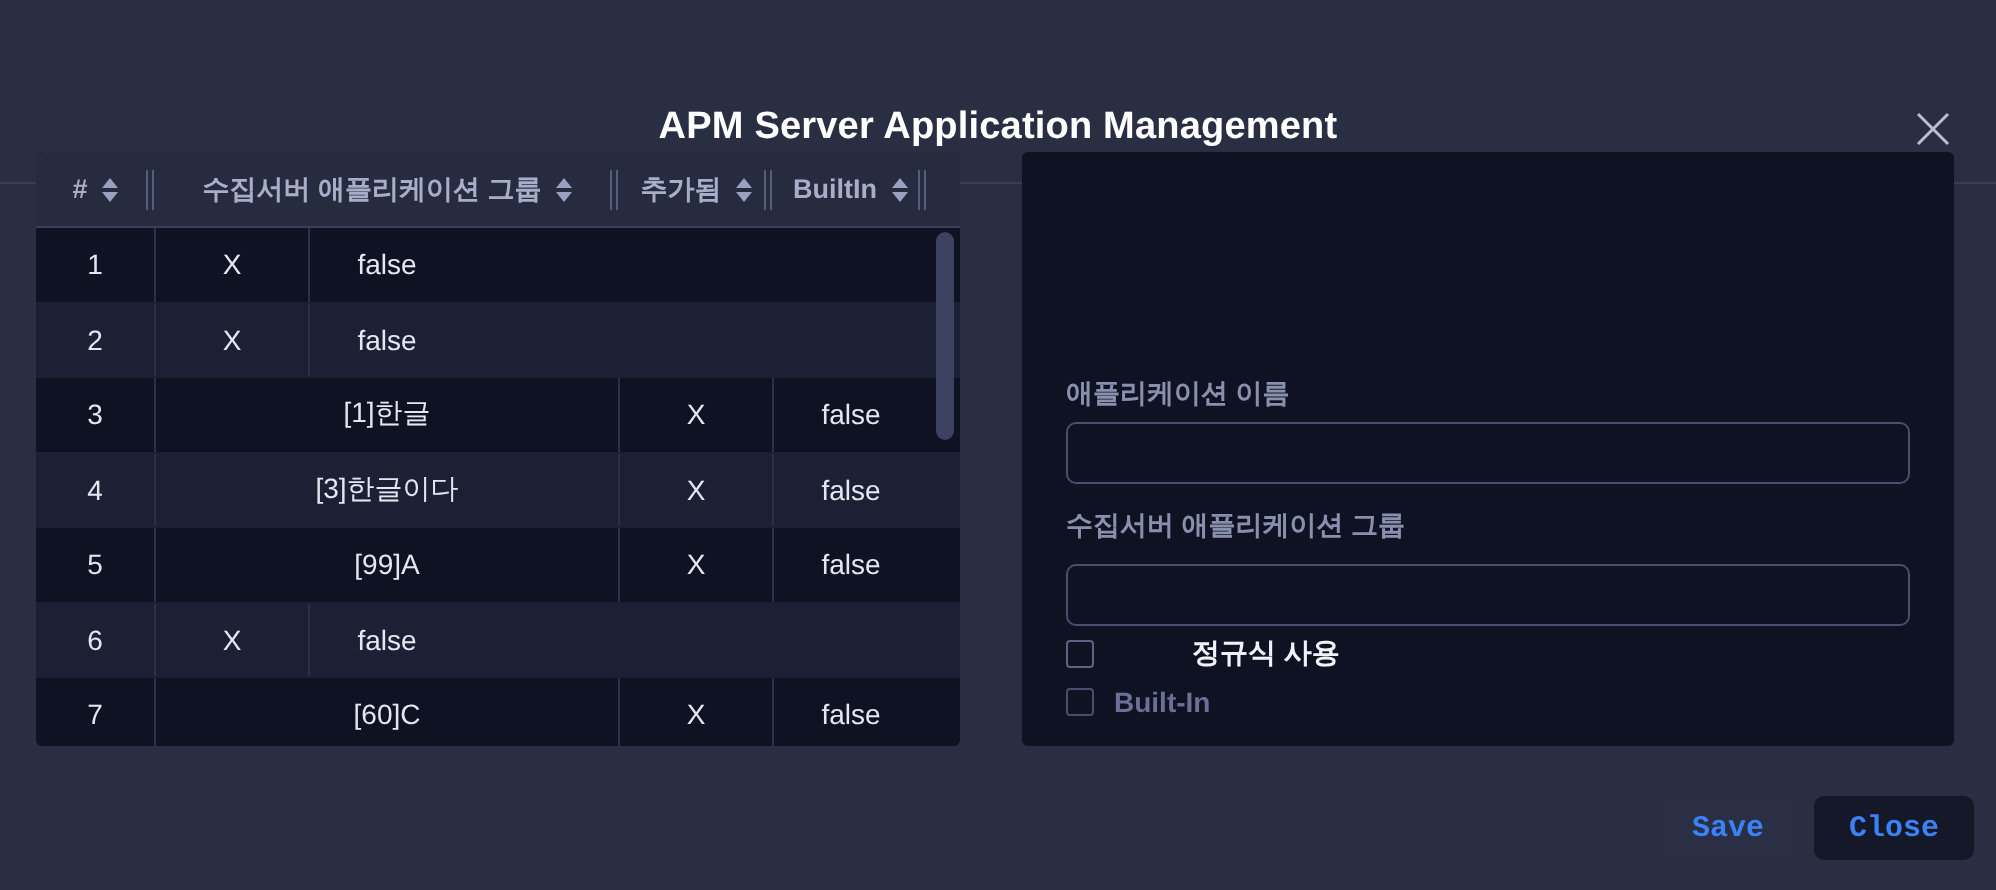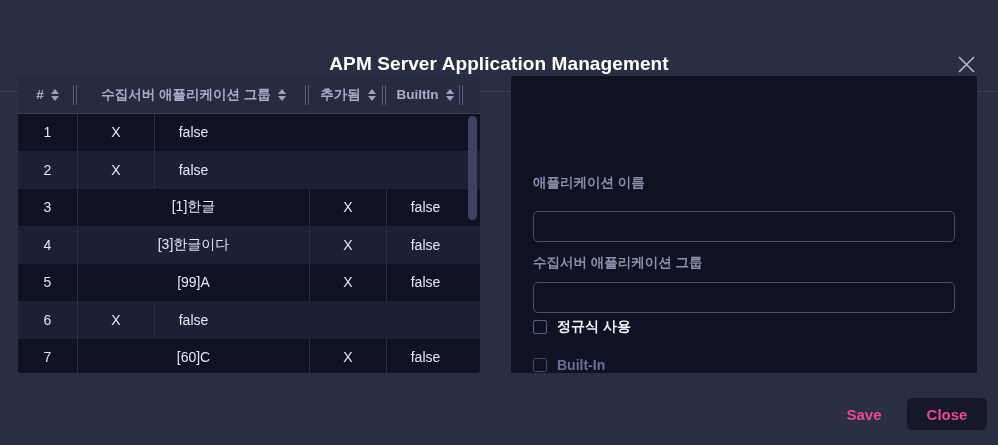--- a/index.html
+++ b/index.html
@@ -187,34 +187,34 @@
     background: transparent;
     border: 1px solid #4a4f6d;
     border-radius: 5px;
     color: #e8eaf2;
     font-family: "Liberation Sans", sans-serif;
     font-size: 14px;
     padding: 0 10px;
     box-sizing: border-box;
     outline: none;
   }
-  .lbl-name  { left: 22px; top: 98px; text-align: center; }
+  .lbl-name  { left: 22px; top: 112px; text-align: center; }
   .input-name{ left: 22px; top: 135px; width: 422px; height: 31px; }
   .lbl-group { left: 22px; top: 178px; }
   .input-group{left: 22px; top: 206px; width: 422px; height: 31px; }
 
   .check-row {
     position: absolute;
     display: flex;
     align-items: center;
     left: 22px;
     cursor: pointer;
   }
-  .check-row-1 { top: 242px; }
-  .check-row-2 { top: 281px; cursor: default; align-items: center; }
+  .check-row-1 { top: 242px; gap: 39px; }
+  .check-row-2 { top: 267px; cursor: default; align-items: center; }
   .checkbox {
     width: 14px; height: 14px;
     border: 1px solid #5c6283;
     border-radius: 2px;
     background: transparent;
     box-sizing: border-box;
     flex: 0 0 auto;
   }
   .checkbox.disabled { border-color: #484d6b; }
   .check-label {
@@ -227,24 +227,24 @@
   .check-label.disabled {
     color: #6a7096;
   }
 
   
   .btn {
     position: absolute;
     height: 32px;
     border: none;
     border-radius: 5px;
-    font-family: Liberation Sans, sans-serif;
+    font-family: Liberation Mono, monospace;
     font-size: 15px;
     font-weight: bold;
-    color: #ec4899;
+    color: #3b82f6;
     cursor: pointer;
     padding: 0;
   }
   .btn-save {
     left: 831px; top: 398px;
     width: 66px;
     background: #2a2f45;
   }
   .btn-close {
     left: 907px; top: 398px;

